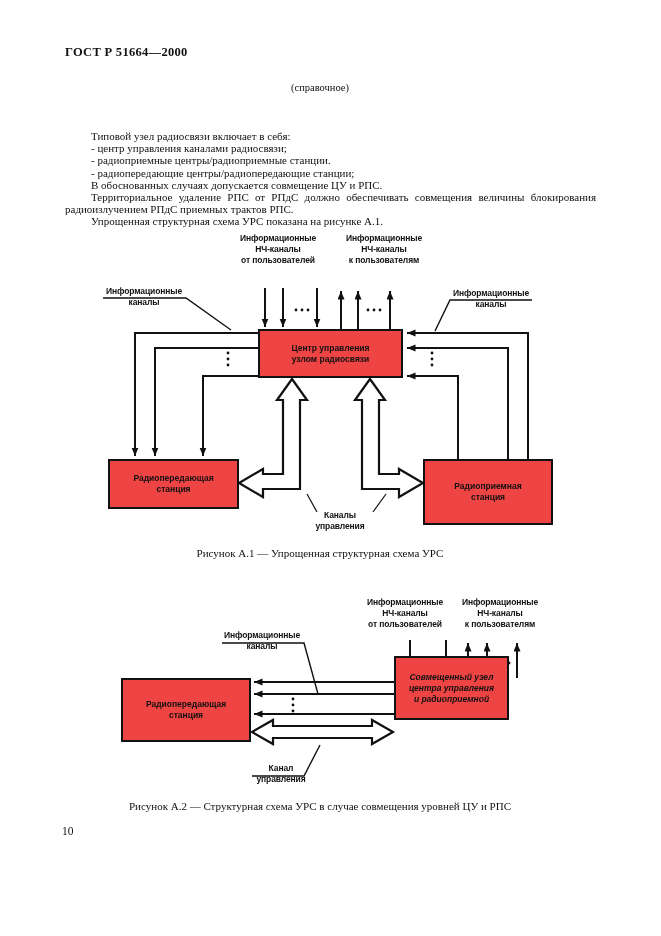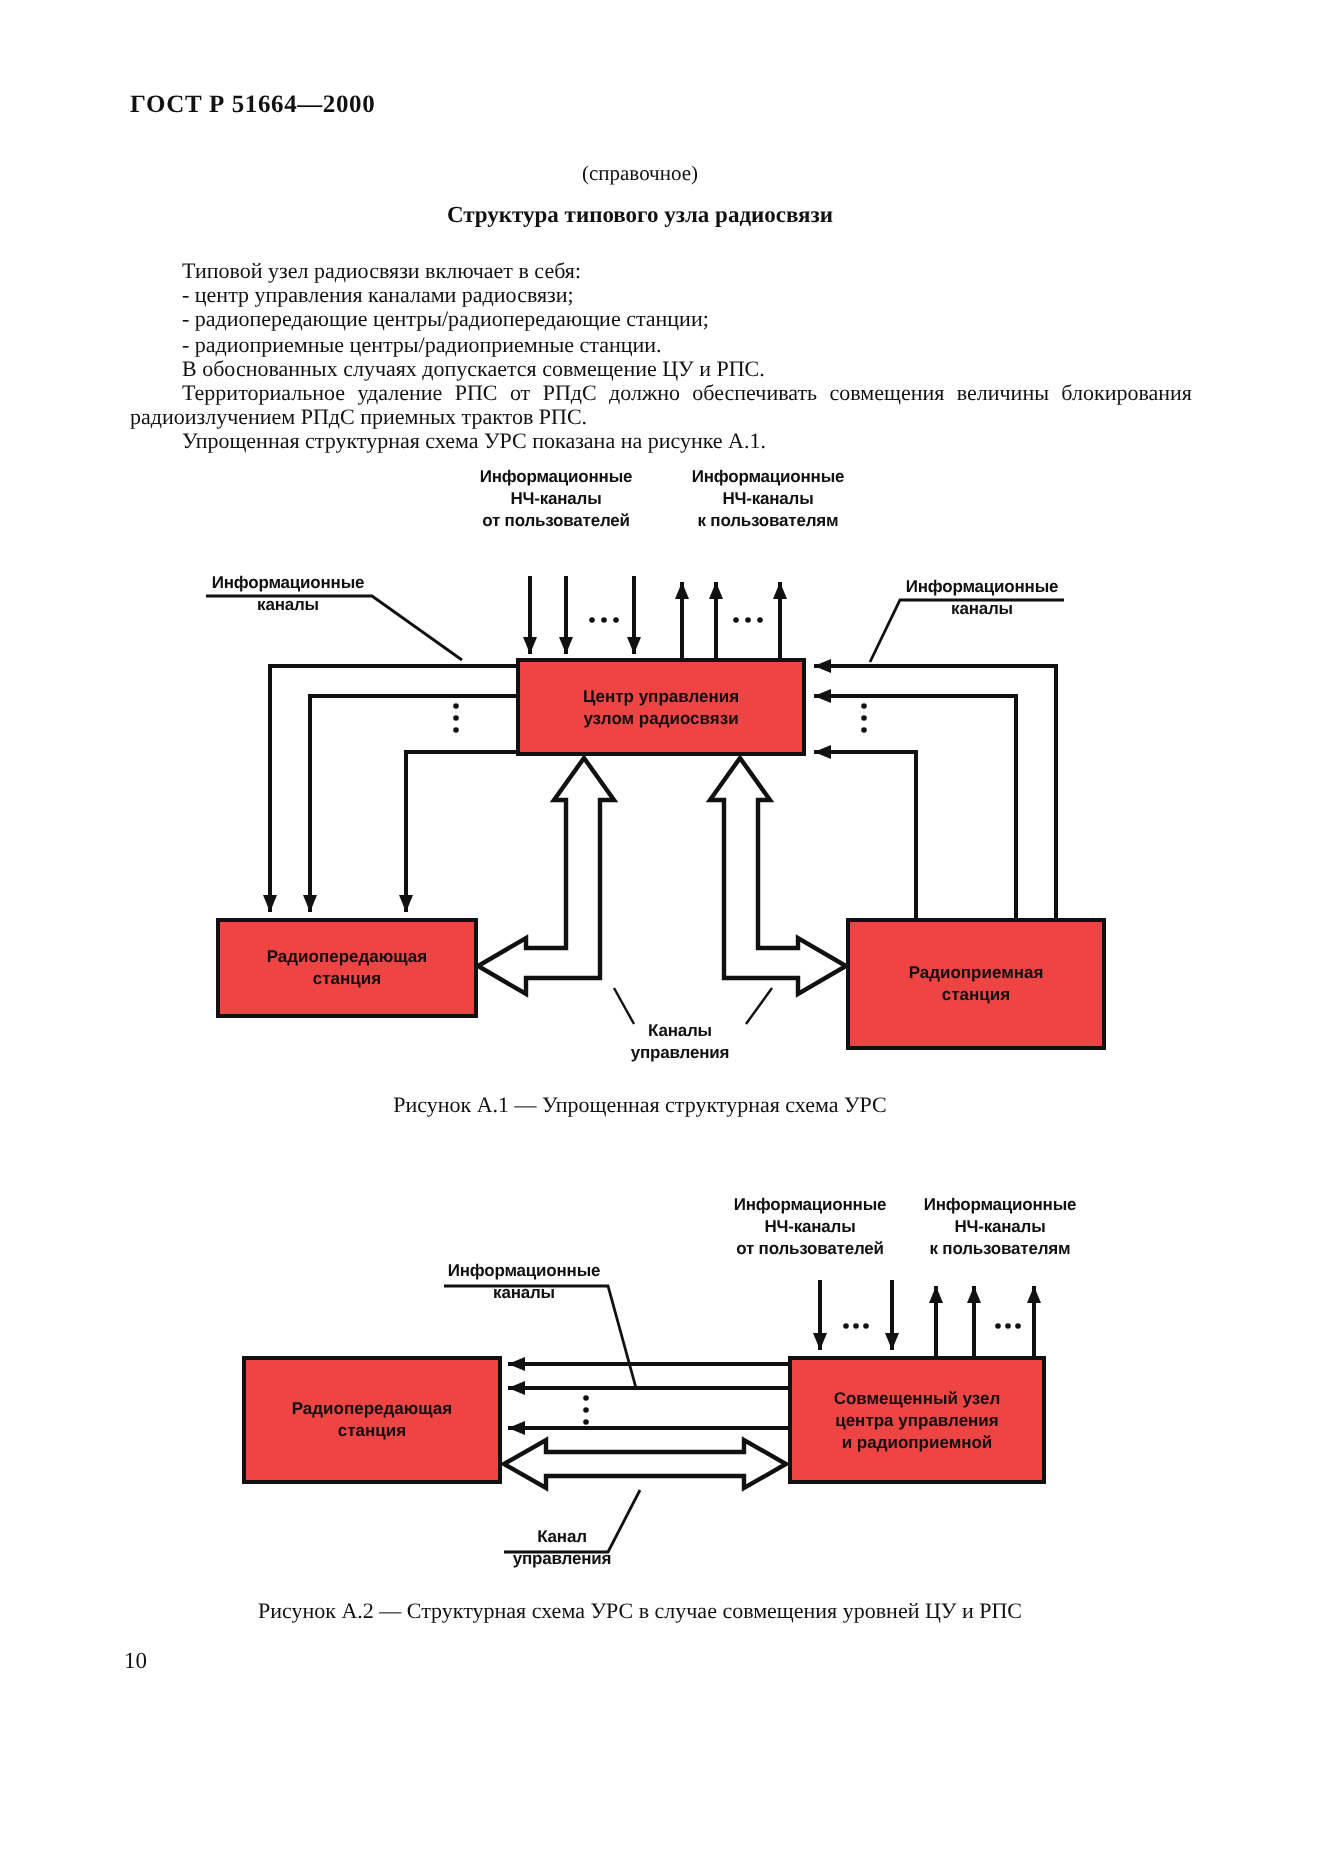--- a/index.html
+++ b/index.html
@@ -36,27 +36,26 @@
   .box.thick { border-width:2.5px; }
 </style>
 </head>
 <body>
 
 <div class="page">
 
   <div class="doc-header">ГОСТ Р 51664—2000</div>
 
   <div class="centerline appendix-note">(справочное)</div>
-  <div class="centerline section-title">Структура типового узла радиосвязи</div>
 
   <div class="body-block">
     <div class="bl ind">Типовой узел радиосвязи включает в себя:</div>
     <div class="bl ind">- центр управления каналами радиосвязи;</div>
+    <div class="bl ind">- радиоприемные центры/радиоприемные станции.</div>
     <div class="bl ind">- радиопередающие центры/радиопередающие станции;</div>
-    <div class="bl ind">- радиоприемные центры/радиоприемные станции.</div>
     <div class="bl ind">В обоснованных случаях допускается совмещение ЦУ и РПС.</div>
     <div class="bl just">Территориальное удаление РПС от РПдС должно обеспечивать совмещения величины блокирования</div>
     <div class="bl">радиоизлучением РПдС приемных трактов РПС.</div>
     <div class="bl ind">Упрощенная структурная схема УРС показана на рисунке А.1.</div>
   </div>
 
   <svg class="diagram-svg" width="661" height="936" viewBox="0 0 661 936">
     <defs>
       <marker id="ah" markerUnits="userSpaceOnUse" markerWidth="10" markerHeight="9" refX="8.5" refY="3.5" orient="auto">
         <path d="M0,0 L8.5,3.5 L0,7 Z" fill="#111"></path>
@@ -171,21 +170,21 @@
   <div class="lbl" style="left:450px; top:597px; width:100px;">Информационные
 НЧ-каналы
 к пользователям</div>
   <div class="lbl" style="left:217px; top:630px; width:90px;">Информационные
 каналы</div>
   <div class="lbl" style="left:240px; top:763px; width:82px;">Канал
 управления</div>
 
   <div class="box" style="left:121px; top:678px; width:130px; height:64px;">Радиопередающая
 станция</div>
-  <div class="box thick" style="left:394px; top:678px; width:129px; height:64px;">Совмещенный узел
+  <div class="box thick" style="left:394px; top:656px; width:115px; height:64px;font-style:italic;">Совмещенный узел
 центра управления
 и радиоприемной</div>
 
   <div class="caption" style="top:800px;">Рисунок А.2 — Структурная схема УРС в случае совмещения уровней ЦУ и РПС</div>
 
   <div class="page-number">10</div>
 
 </div>
 
 </body></html>

